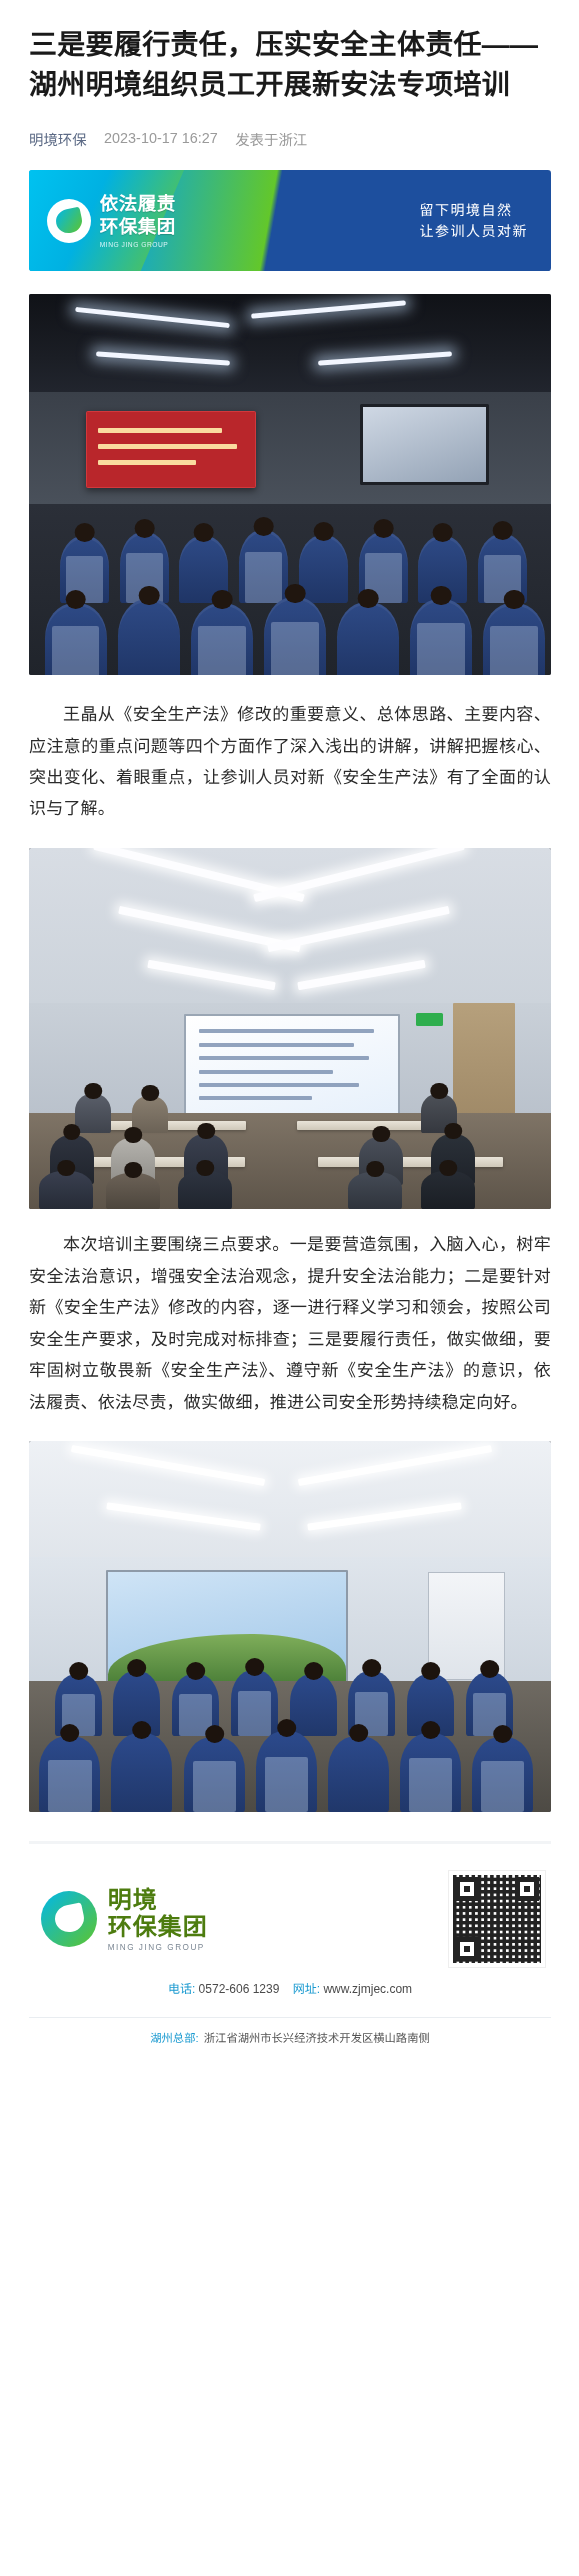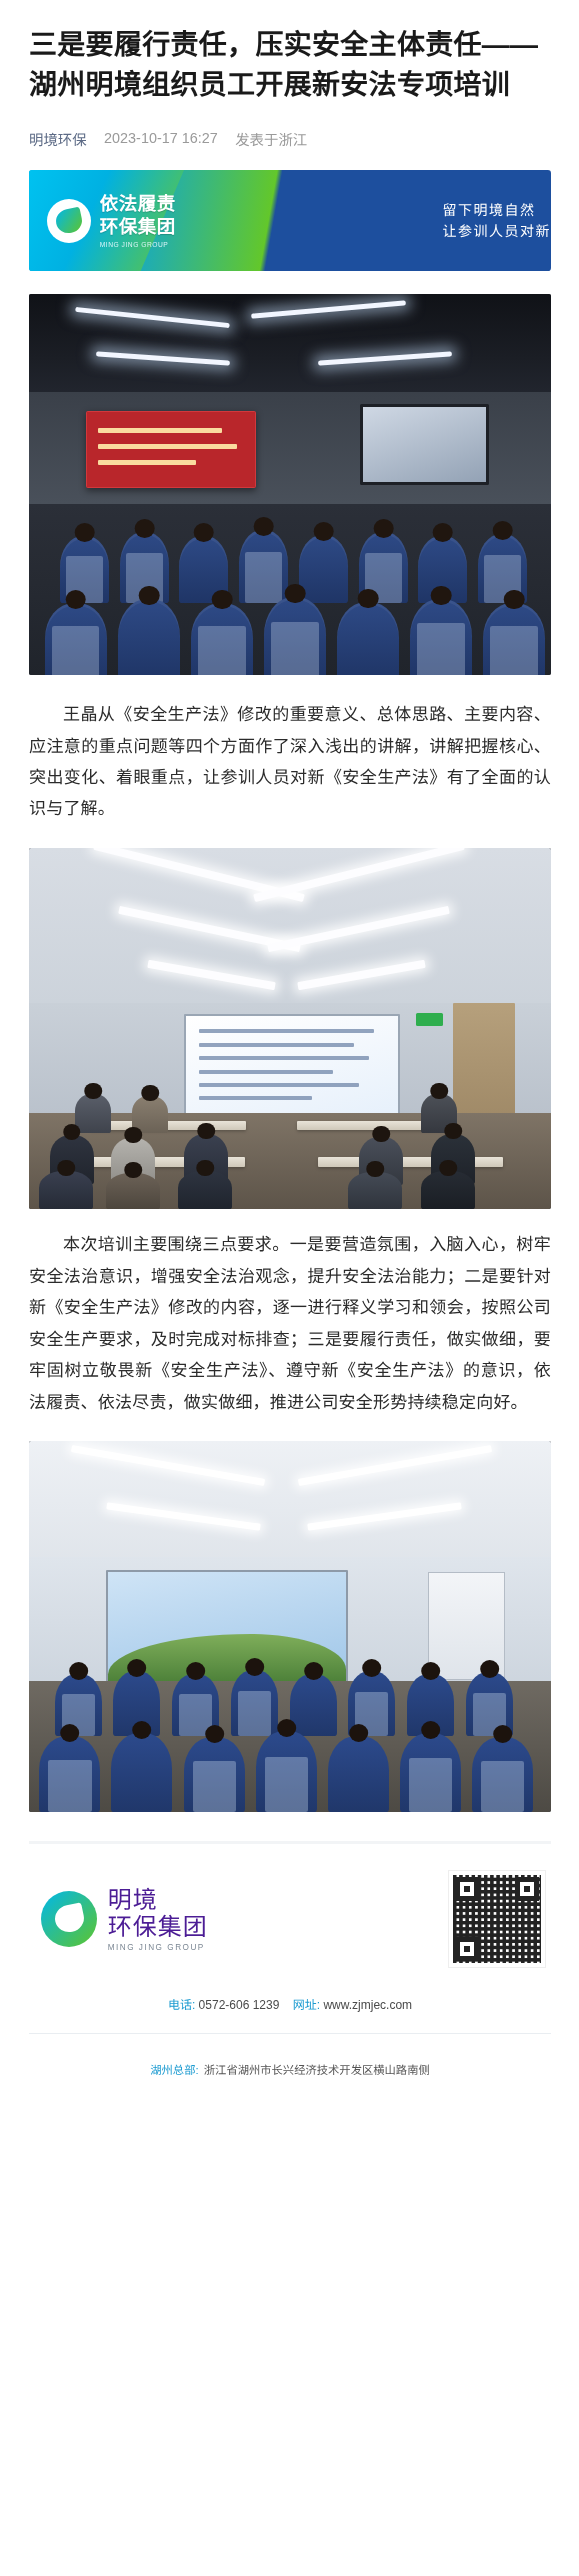--- a/index.html
+++ b/index.html
@@ -105,20 +105,21 @@
     color: #eafaff;
     font-size: 6.7px;
     letter-spacing: 0.5px;
     margin-top: 2.1px;
     opacity: .92;
   }
   .banner-slogan {
     position: relative;
     z-index: 3;
     margin-left: auto;
+    padding-right: 23px;
     color: #ffffff;
     font-size: 14px;
     line-height: 1.5;
     text-align: left;
     letter-spacing: 1.5px;
   }
 
   
   .para {
     margin: 20.6px 29px 0 29px;
@@ -294,22 +295,22 @@
     width: 56px; height: 56px; border-radius: 50%;
     background: linear-gradient(135deg,#00b7ea 0%, #5ec52c 100%);
     position: relative; margin-right: 10.3px;
   }
   .footer-leaf::after {
     content:""; position:absolute; left:13.4px; top:14.4px;
     width:29px; height:27px; border-radius: 50% 3.1px 50% 50%;
     background:#ffffff; transform: rotate(-12deg);
   }
   .footer-cn {
-    font-size: 24px; font-weight: normal; line-height: 1.15;
-    color: #4c1d95;
+    font-size: 24px; font-weight: bold; line-height: 1.15;
+    color: #4d7c0f;
     letter-spacing: 1px;
   }
   .footer-en {
     font-size: 8.2px; color:#7c8894; letter-spacing: 1.5px; margin-top: 2.1px;
   }
   .qr {
     margin-left: auto;
     width: 98px; height: 98px;
     background: #ffffff;
     padding: 4.1px;
@@ -330,21 +331,21 @@
     border: 5.2px solid #111; background: #fff;
   }
   .qr-eye::after {
     content:""; position:absolute; left:4.1px; top:4.1px; right:4.1px; bottom:4.1px; background:#111;
   }
   .qr-eye.tl { left: 2.1px; top: 2.1px; }
   .qr-eye.tr { right: 2.1px; top: 2.1px; }
   .qr-eye.bl { left: 2.1px; bottom: 2.1px; }
 
   .footer-contact {
-    margin-top: 26px;
+    margin-top: 10px;
     text-align: center;
     font-size: 12px;
     color: #4a4a4a;
     line-height: 1.95;
     padding-bottom: 4.1px;
   }
   .footer-contact .lbl { color: #1a9ad0; }
   .divider-line {
     margin: 11.3px 0 0 0;
     height: 1px;

